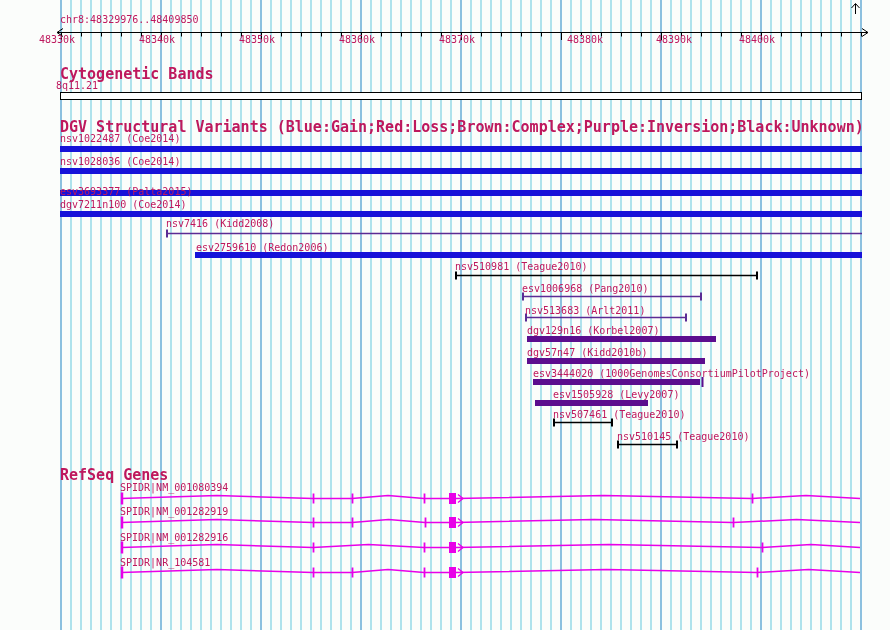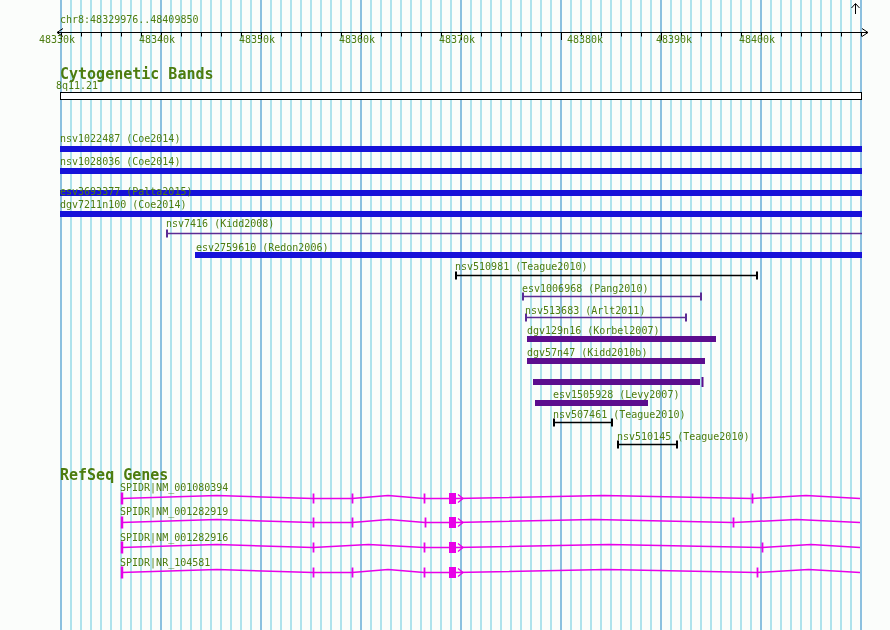--- a/index.html
+++ b/index.html
@@ -1,18 +1,18 @@
 <!DOCTYPE html>
 <html><head>
 <meta charset="utf-8">
 <style>
   html,body{margin:0;padding:0;background:#fff;}
   #browser{
     position:relative;width:890px;height:630px;overflow:hidden;
-    background:#FBFDFB;color:#4d7c0f;
+    background:#FBFDFB;color:#be185d;
     font-family:"DejaVu Sans Mono","Liberation Mono",monospace;
   }
   #stripes{position:absolute;left:60px;top:0;width:802px;height:630px;}
   #gfx{position:absolute;left:0;top:0;}
   .lbl{position:absolute;font-size:10px;line-height:11px;white-space:pre;}
   .section-title{position:absolute;font-size:15px;font-weight:bold;line-height:13px;white-space:pre;}
   .tick-lbl{position:absolute;font-size:10px;line-height:11px;width:44px;}
 </style>
 </head>
 <body>
@@ -122,40 +122,42 @@
       <line x1="313.5" y1="567.5" x2="313.5" y2="577.5" stroke="#E800E8" stroke-width="1.8"></line>
       <line x1="352.5" y1="567.5" x2="352.5" y2="577.5" stroke="#E800E8" stroke-width="1.8"></line>
       <line x1="424.5" y1="567.5" x2="424.5" y2="577.5" stroke="#E800E8" stroke-width="1.8"></line>
       <line x1="757.5" y1="567.5" x2="757.5" y2="577.5" stroke="#E800E8" stroke-width="1.8"></line>
       <rect x="449" y="567" width="7" height="11" fill="#E800E8"></rect>
       <polyline points="458,568.5 463,572.5 458,576.5" fill="none" stroke="#E800E8" stroke-width="1.3"></polyline>
     </svg>
   <div class="lbl" style="left:60px;top:14px">chr8:48329976..48409850</div>
   <div class="section-title" style="left:60px;top:68px">Cytogenetic Bands</div>
   <div class="lbl" style="left:56px;top:80px">8q11.21</div>
+  <div class="section-title" style="left:60px;top:121px">DGV Structural Variants (Blue:Gain;Red:Loss;Brown:Complex;Purple:Inversion;Black:Unknown)</div>
   <div class="section-title" style="left:60px;top:469px">RefSeq Genes</div>
 <div class="tick-lbl" style="left: 39px; top: 34px;">48330k</div>
     <div class="tick-lbl" style="left: 139px; top: 34px;">48340k</div>
     <div class="tick-lbl" style="left: 239px; top: 34px;">48350k</div>
     <div class="tick-lbl" style="left: 339px; top: 34px;">48360k</div>
     <div class="tick-lbl" style="left: 439px; top: 34px;">48370k</div>
     <div class="tick-lbl" style="left: 539px; top: 34px; margin-left: 28px;">48380k</div>
     <div class="tick-lbl" style="left: 639px; top: 34px; margin-left: 17px;">48390k</div>
     <div class="tick-lbl" style="left: 739px; top: 34px;">48400k</div>
     <div class="lbl" style="left: 60px; top: 133px;">nsv1022487 (Coe2014)</div>
     <div class="lbl" style="left: 60px; top: 156px;">nsv1028036 (Coe2014)</div>
     <div class="lbl" style="left: 60px; top: 186px;">esv3693377 (Palta2015)</div>
     <div class="lbl" style="left: 60px; top: 199px;">dgv7211n100 (Coe2014)</div>
     <div class="lbl" style="left: 166px; top: 218px;">nsv7416 (Kidd2008)</div>
     <div class="lbl" style="left: 196px; top: 242px;">esv2759610 (Redon2006)</div>
     <div class="lbl" style="left: 455px; top: 261px;">nsv510981 (Teague2010)</div>
     <div class="lbl" style="left: 522px; top: 283px;">esv1006968 (Pang2010)</div>
     <div class="lbl" style="left: 525px; top: 305px;">nsv513683 (Arlt2011)</div>
     <div class="lbl" style="left: 527px; top: 325px;">dgv129n16 (Korbel2007)</div>
     <div class="lbl" style="left: 527px; top: 347px;">dgv57n47 (Kidd2010b)</div>
+    <div class="lbl" style="left: 533px; top: 368px;">esv3444020 (1000GenomesConsortiumPilotProject)</div>
     <div class="lbl" style="left: 553px; top: 389px;">esv1505928 (Levy2007)</div>
     <div class="lbl" style="left: 553px; top: 409px;">nsv507461 (Teague2010)</div>
     <div class="lbl" style="left: 617px; top: 431px;">nsv510145 (Teague2010)</div>
     <div class="lbl" style="left: 120px; top: 482px;">SPIDR|NM_001080394</div>
     <div class="lbl" style="left: 120px; top: 506px;">SPIDR|NM_001282919</div>
     <div class="lbl" style="left: 120px; top: 532px;">SPIDR|NM_001282916</div>
     <div class="lbl" style="left: 120px; top: 557px;">SPIDR|NR_104581</div>
   </div>
 
 </body></html>

